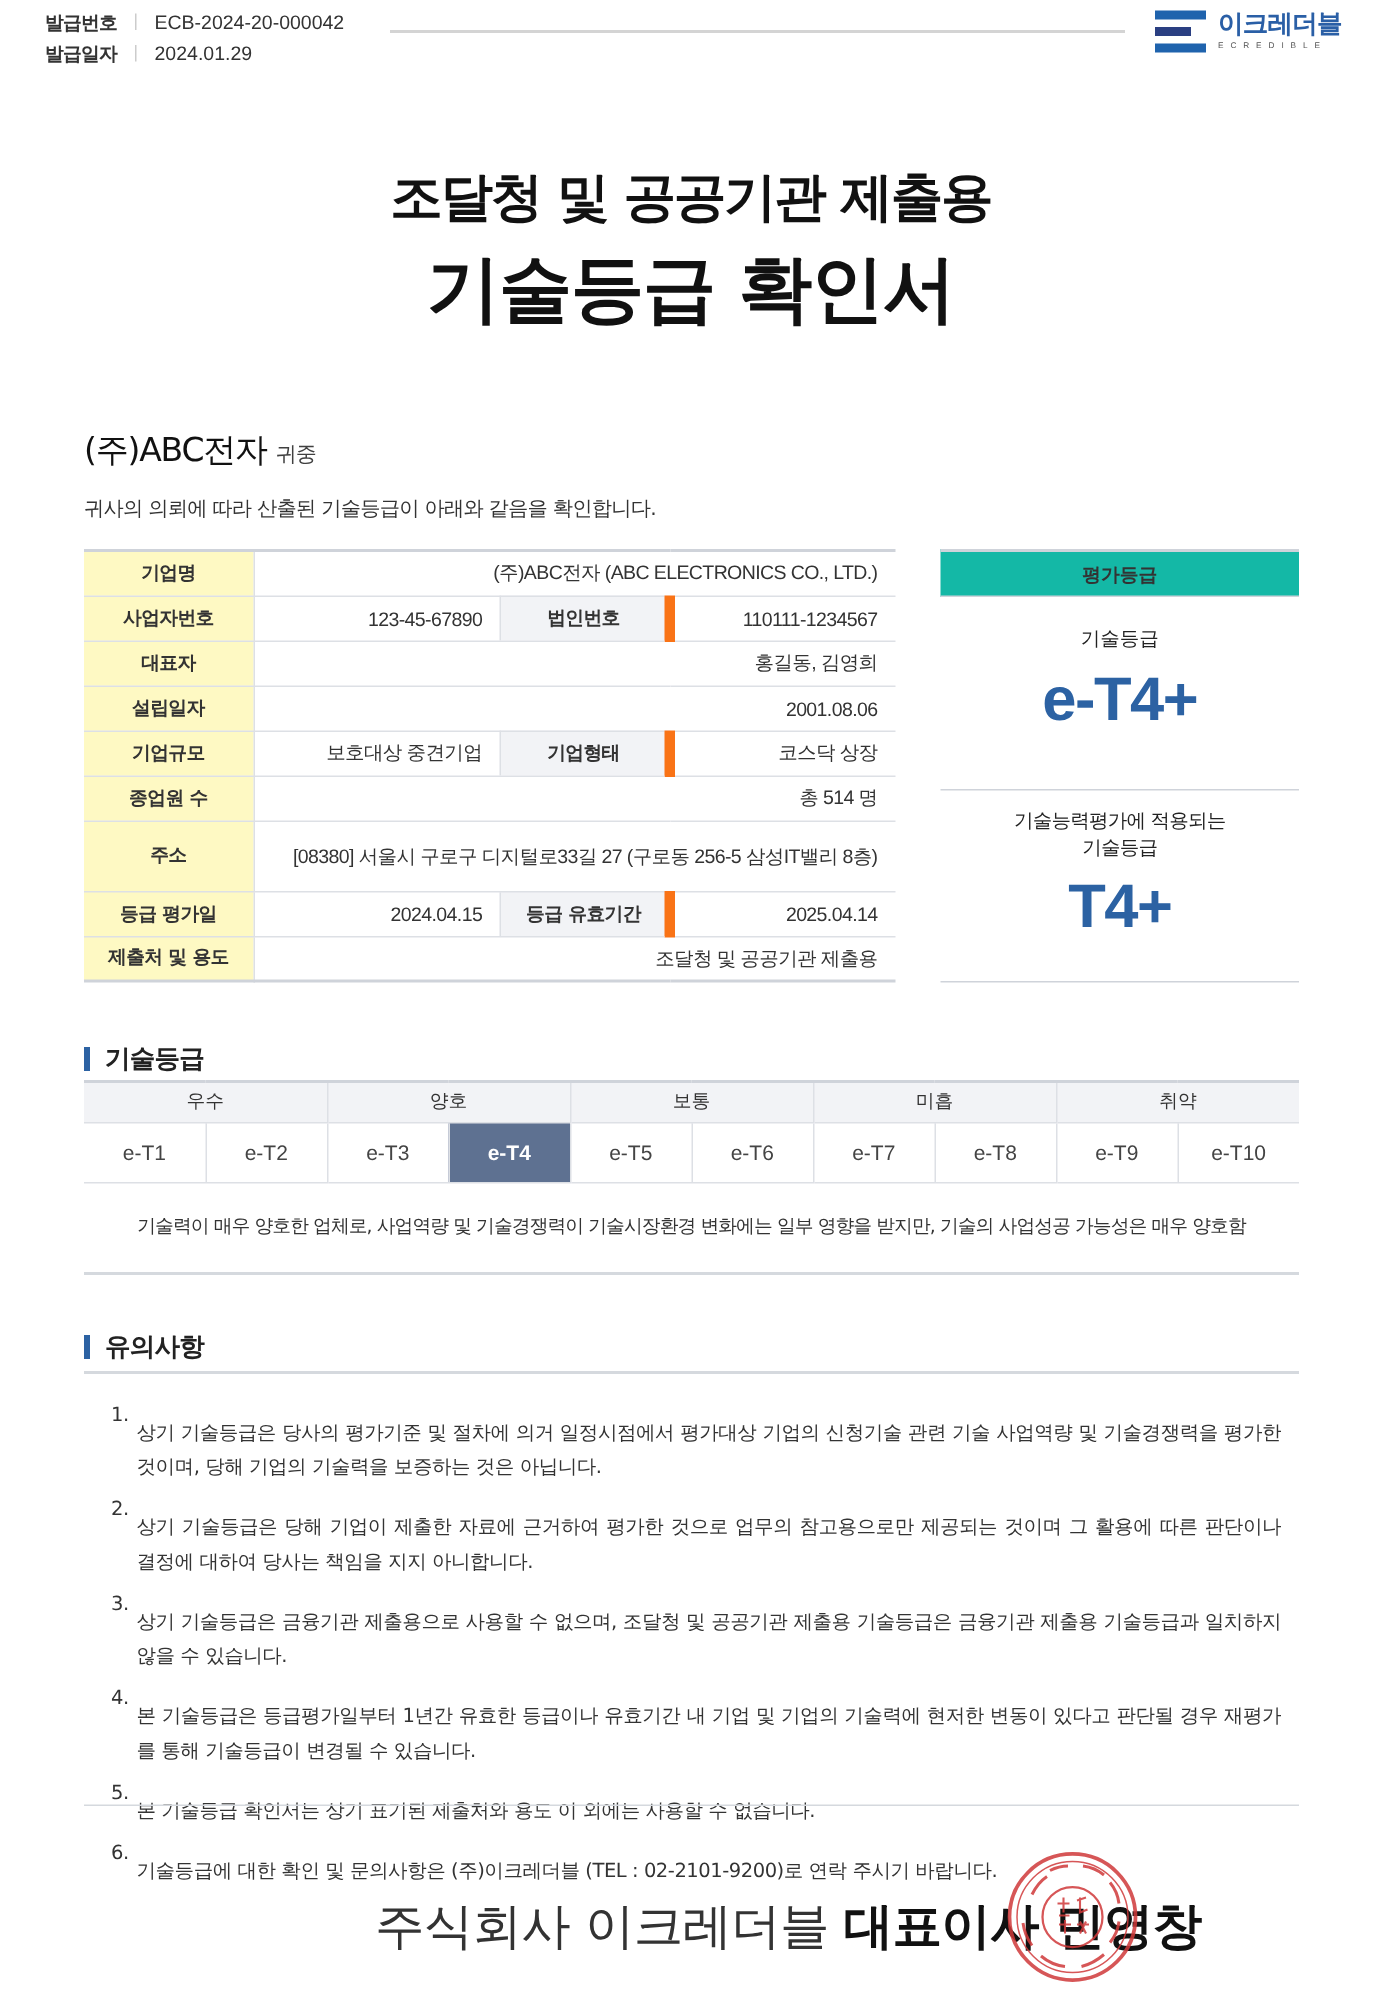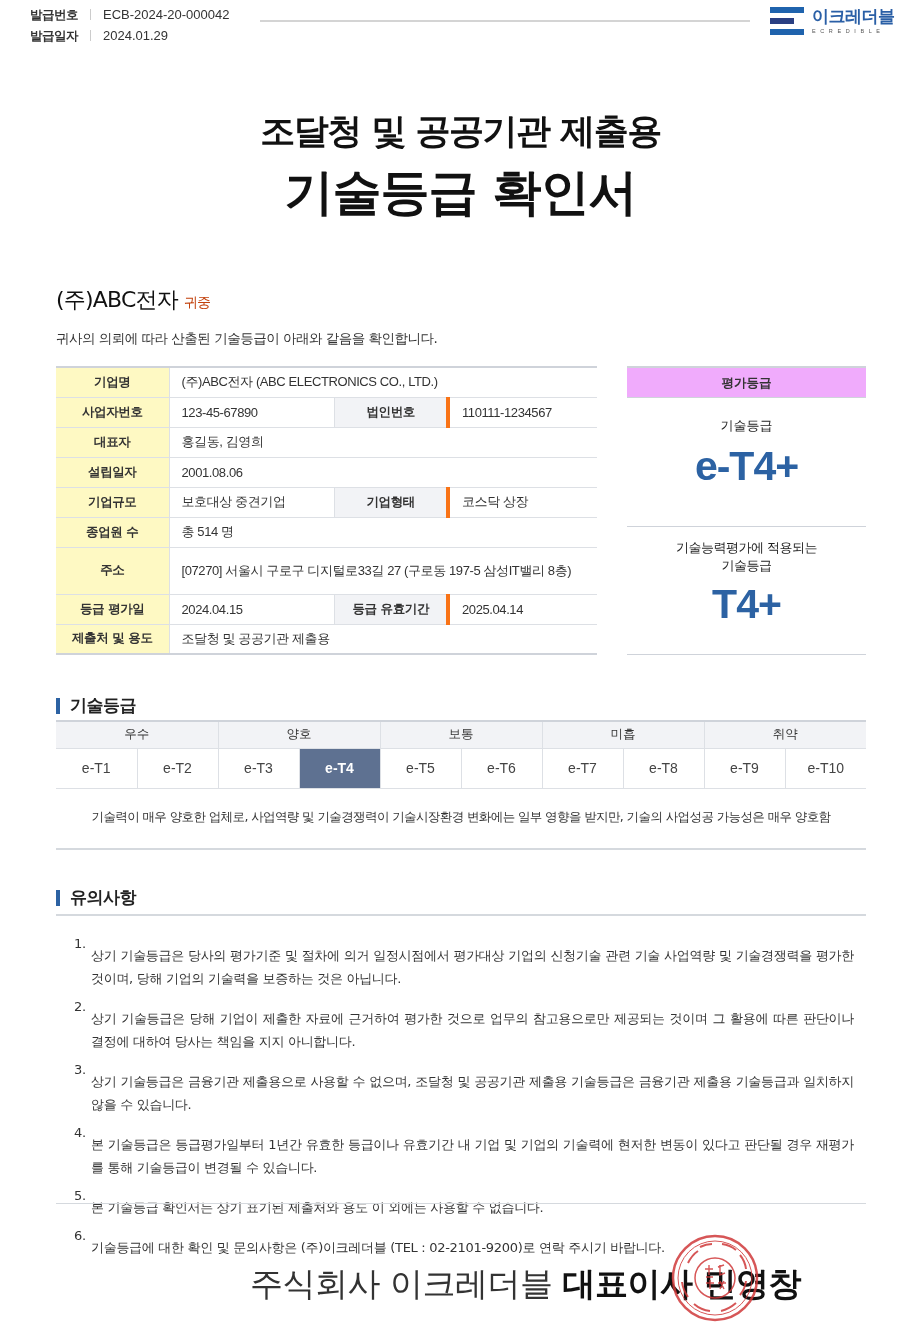--- a/index.html
+++ b/index.html
@@ -20,33 +20,33 @@
   .lb2 { top: 12px; width: 24px; background: #2a3f82; }
   .lb3 { top: 23px; width: 34px; background: #1f63ad; }
   .logo-text { margin-left: 8px; }
   .logo-ko { font-size: 17px; color: #2a5fa6; font-weight: bold; letter-spacing: -0.5px; line-height: 20px; }
   .logo-en { font-size: 5.5px; letter-spacing: 4.6px; color: #555; margin-top: 2px; font-family: "Liberation Sans", sans-serif; }
 
   .title1 { position: absolute; left: 0; width: 921px; top: 108px; text-align: center; font-size: 35px; font-weight: bold; letter-spacing: -1.5px; color: #111; }
   .title2 { position: absolute; left: 0; width: 921px; top: 160px; text-align: center; font-size: 49px; font-weight: bold; letter-spacing: -1px; color: #111; }
 
   .recipient { position: absolute; left: 56px; top: 285px; font-size: 22px; color: #111; letter-spacing: -0.8px; }
-  .recipient .hon { font-size: 14px; margin-left: 6px; color: #c2410c; }
+  .recipient .hon { font-size: 14px; margin-left: 6px; color: #404040; }
   .intro { position: absolute; left: 56px; top: 330px; font-size: 13.5px; color: #333; letter-spacing: -0.5px; }
 
   table.info { position: absolute; left: 56px; top: 366px; width: 541px; border-collapse: collapse; font-size: 13px; }
   table.info { border-top: 2px solid #cfd3da; border-bottom: 2px solid #cfd3da; }
   table.info td { border-bottom: 1px solid #dde0e5; height: 30px; padding: 0 12px; color: #333; letter-spacing: -0.4px; }
   table.info td.lab { background: #fef9c3; text-align: center; font-weight: bold; color: #333; width: 113px; border-right: 1px solid #dde0e5; font-size: 12.5px; }
-  table.info td.lab2 { background: #f2f3f6; text-align: center; font-weight: bold; color: #333; width: 113px; border-right: 4px solid #f97316; border-left: 1px solid #dde0e5; font-size: 12.5px; }
-  table.info td.val { font-family: "Liberation Sans", "DejaVu Sans", sans-serif; }
+  table.info td.lab2 { background: #f2f3f6; text-align: center; font-weight: bold; color: #333; width: 113px; border-right: 7px solid #f97316; border-left: 1px solid #dde0e5; font-size: 12.5px; }
+  table.info td.val { font-family: "Liberation Sans", "DejaVu Sans", sans-serif; text-align: right; }
   table.info tr.tall td { height: 47px; }
 
   .grade-box { position: absolute; left: 627px; top: 366px; width: 239px; }
-  .grade-head { height: 32px; background: #f0abfc; border-top: 2px solid #cfd3da; border-bottom: 1px solid #cfd3da; text-align: center; line-height: 30px; font-size: 12.5px; font-weight: bold; color: #333; }
+  .grade-head { height: 32px; background: #14b8a6; border-top: 2px solid #cfd3da; border-bottom: 1px solid #cfd3da; text-align: center; line-height: 30px; font-size: 12.5px; font-weight: bold; color: #333; }
   .grade-s1 { height: 129px; border-bottom: 1px solid #cfd3da; text-align: center; }
   .grade-s1 .cap { padding-top: 19px; font-size: 13px; color: #222; }
   .grade-s1 .big { font-size: 41px; font-weight: bold; color: #2c62a3; margin-top: 8px; letter-spacing: -1px; font-family: "Liberation Sans", sans-serif; }
   .grade-s2 { height: 128px; border-bottom: 1px solid #cfd3da; text-align: center; }
   .grade-s2 .cap { padding-top: 12px; font-size: 13px; color: #222; line-height: 18px; letter-spacing: -0.5px; }
   .grade-s2 .big { font-size: 41px; font-weight: bold; color: #2c62a3; margin-top: 6px; letter-spacing: -1px; font-family: "Liberation Sans", sans-serif; }
 
   .sec-title { position: absolute; left: 56px; font-size: 17px; font-weight: bold; color: #222; display: flex; align-items: center; letter-spacing: -0.5px; }
   .sec-title .bar { width: 4px; height: 16px; background: #2c62a3; margin-right: 10px; }
 
@@ -134,21 +134,21 @@
     <td class="val">보호대상 중견기업</td>
     <td class="lab2">기업형태</td>
     <td class="val">코스닥 상장</td>
   </tr>
   <tr>
     <td class="lab">종업원 수</td>
     <td class="val" colspan="3">총 514 명</td>
   </tr>
   <tr class="tall">
     <td class="lab">주소</td>
-    <td class="val" colspan="3">[07270] 서울시 구로구 디지털로33길 27 (구로동 197-5 삼성IT밸리 8층)</td>
+    <td class="val" colspan="3">[08380] 서울시 구로구 디지털로33길 27 (구로동 256-5 삼성IT밸리 8층)</td>
   </tr>
   <tr>
     <td class="lab">등급 평가일</td>
     <td class="val">2024.04.15</td>
     <td class="lab2">등급 유효기간</td>
     <td class="val">2025.04.14</td>
   </tr>
   <tr>
     <td class="lab">제출처 및 용도</td>
     <td class="val" colspan="3">조달청 및 공공기관 제출용</td>

